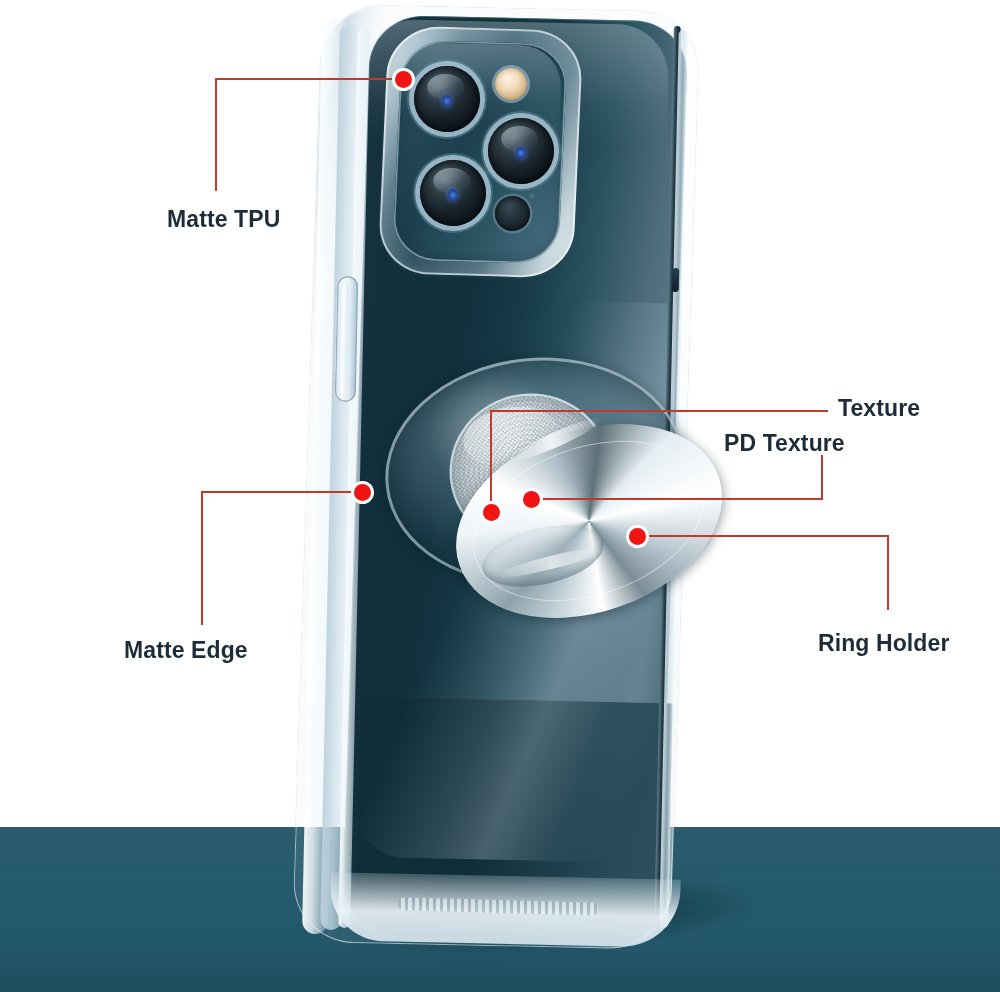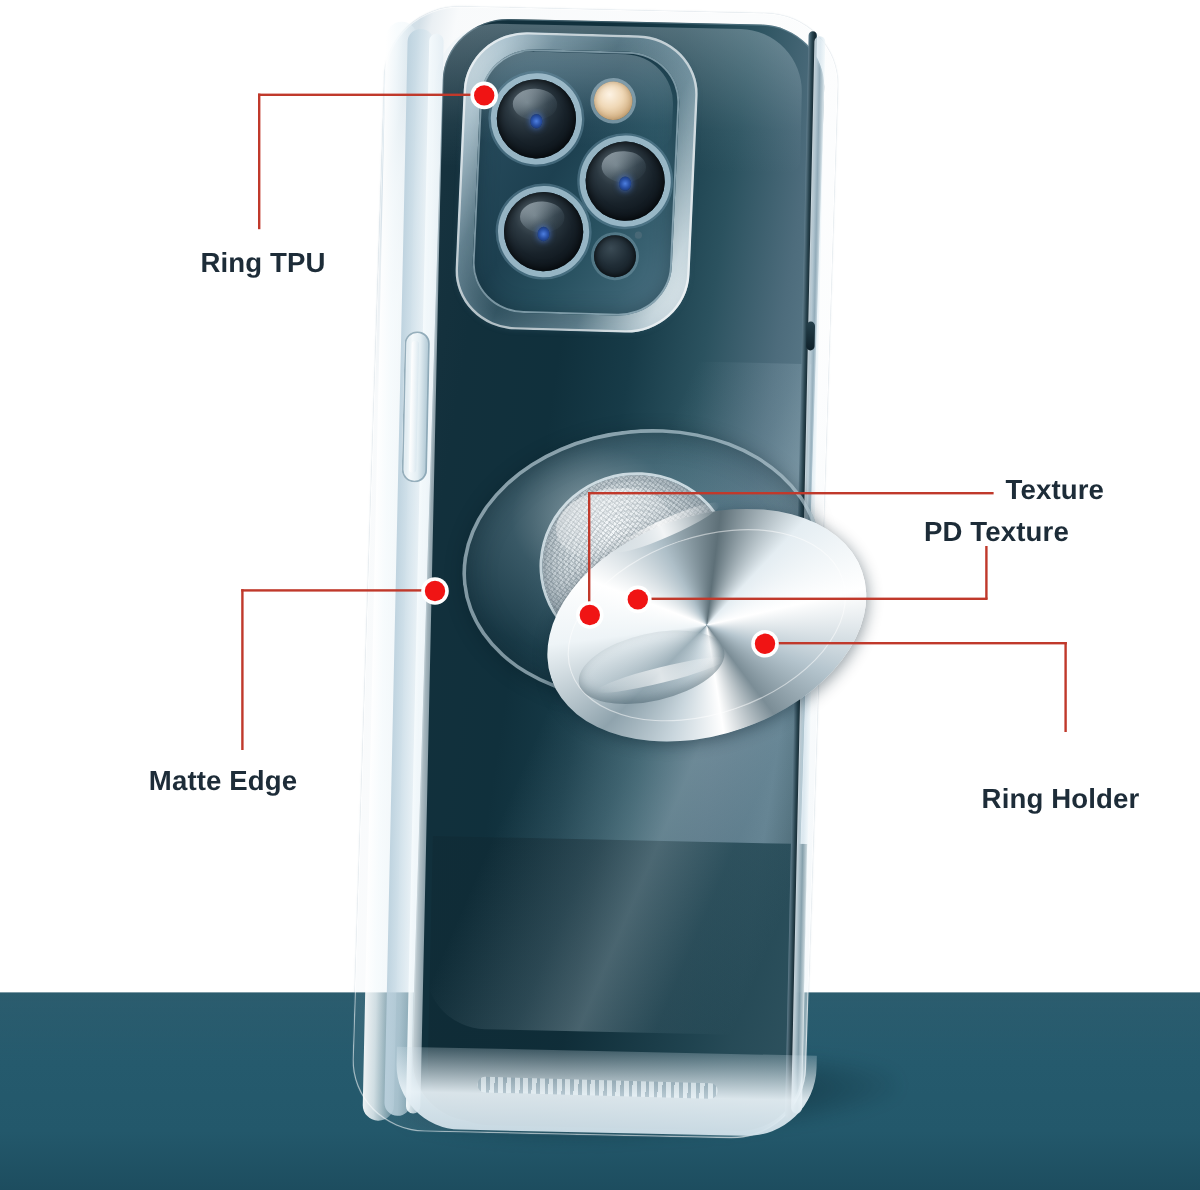--- a/index.html
+++ b/index.html
@@ -424,35 +424,35 @@
     <div class="finger-ring-inner-shadow"></div>
     <div class="finger-ring"></div>
     <div class="ring-foot"></div>
     <div class="ring-spec-1"></div>
     <div class="ring-spec-2"></div>
   </div>
 
   <div class="ln ln-h" style="left:215px;top:78px;width:190px;"></div>
   <div class="ln ln-v" style="left:215px;top:78px;height:113px;"></div>
   <div class="dot" style="left:395px;top:71px;"></div>
-  <div class="lbl" style="left:167px;top:208px;">Ring TPU</div>
+  <div class="lbl" style="left:167px;top:208px;">Matte TPU</div>
 
   <div class="ln ln-h" style="left:201px;top:491px;width:163px;"></div>
   <div class="ln ln-v" style="left:201px;top:491px;height:134px;"></div>
   <div class="dot" style="left:354px;top:484px;"></div>
   <div class="lbl" style="left:124px;top:639px;">Matte Edge</div>
 
   <div class="ln ln-v" style="left:490px;top:411px;height:101px;"></div>
   <div class="ln ln-h" style="left:490px;top:410px;width:338px;"></div>
   <div class="dot" style="left:483px;top:504px;"></div>
   <div class="lbl" style="left:838px;top:397px;">Texture</div>
 
   <div class="ln ln-h" style="left:531px;top:498px;width:292px;"></div>
   <div class="ln ln-v" style="left:821px;top:455px;height:44px;"></div>
   <div class="dot" style="left:523px;top:491px;"></div>
-  <div class="lbl" style="left:770px;top:432px;">PD Texture</div>
+  <div class="lbl" style="left:724px;top:432px;">PD Texture</div>
 
   <div class="ln ln-h" style="left:637px;top:535px;width:252px;"></div>
   <div class="ln ln-v" style="left:887px;top:535px;height:75px;"></div>
   <div class="dot" style="left:629px;top:528px;"></div>
-  <div class="lbl" style="left:818px;top:654px;">Ring Holder</div>
+  <div class="lbl" style="left:818px;top:632px;">Ring Holder</div>
 
 </div>
 
 </body></html>

